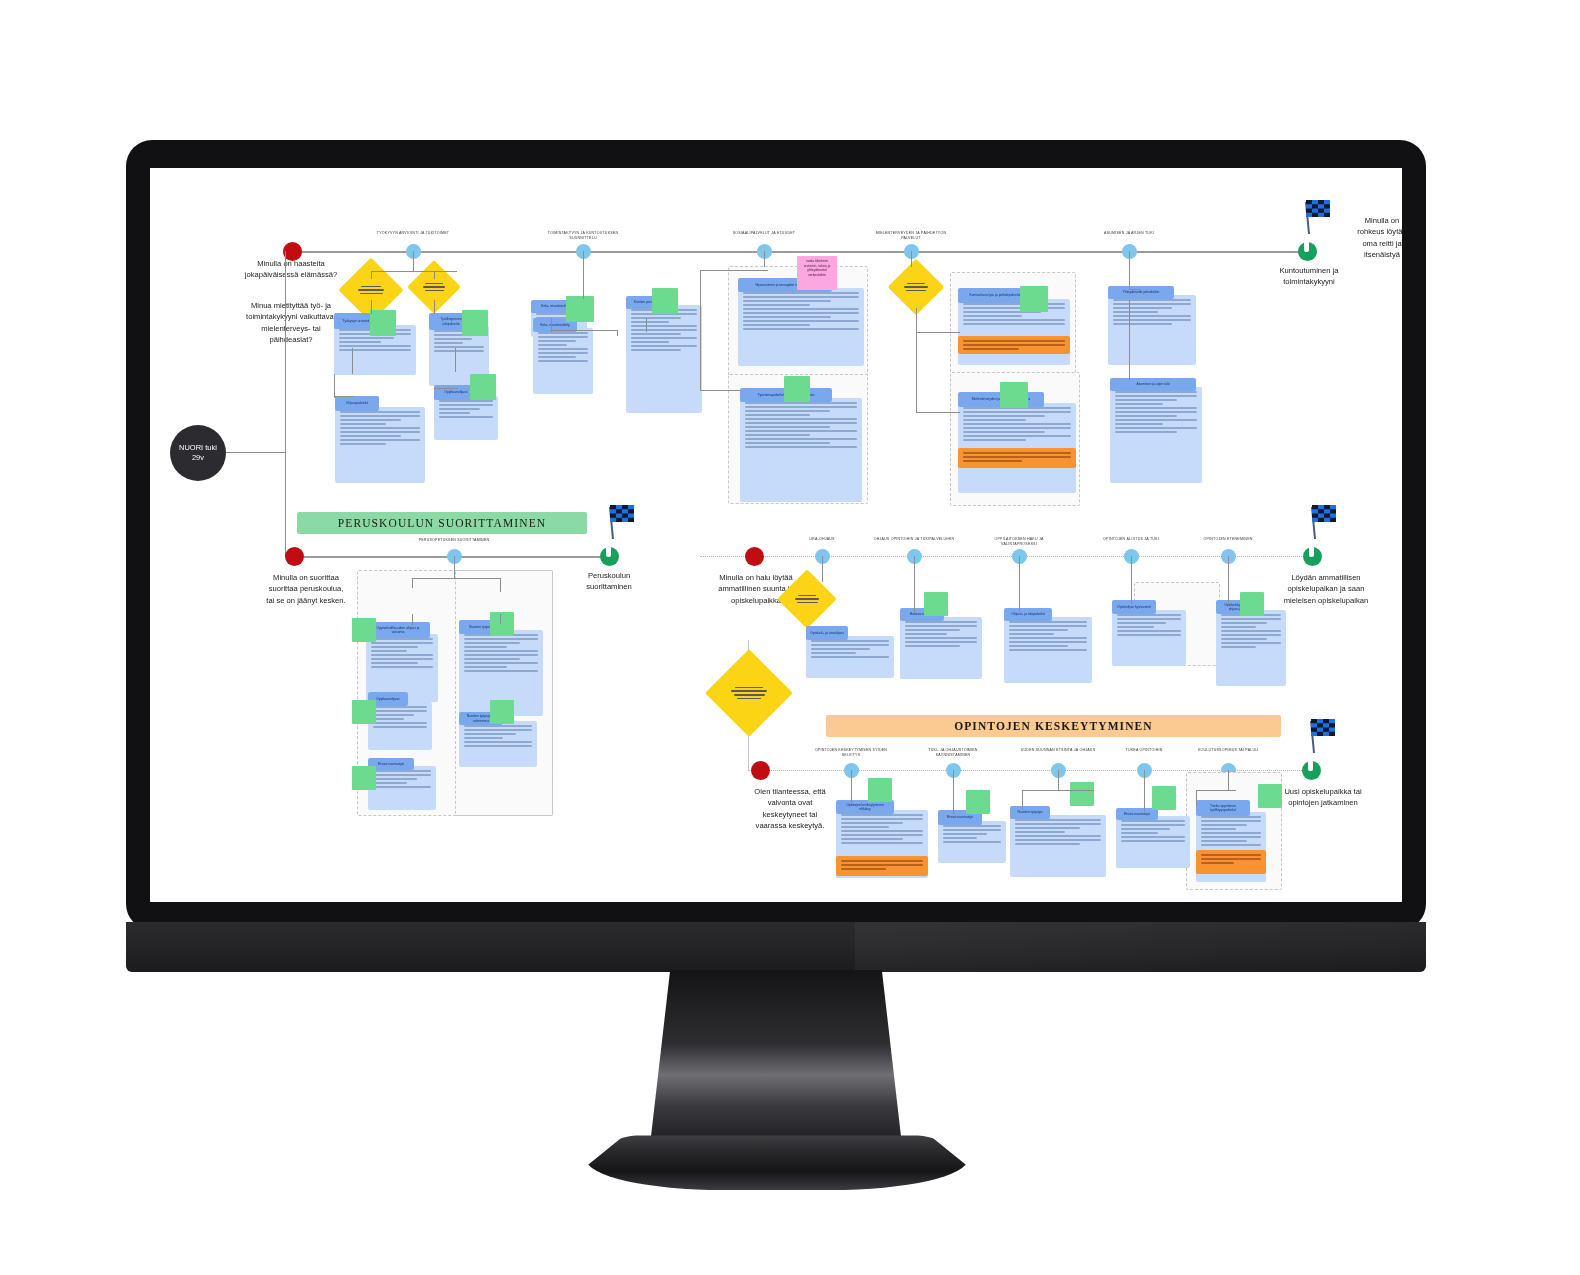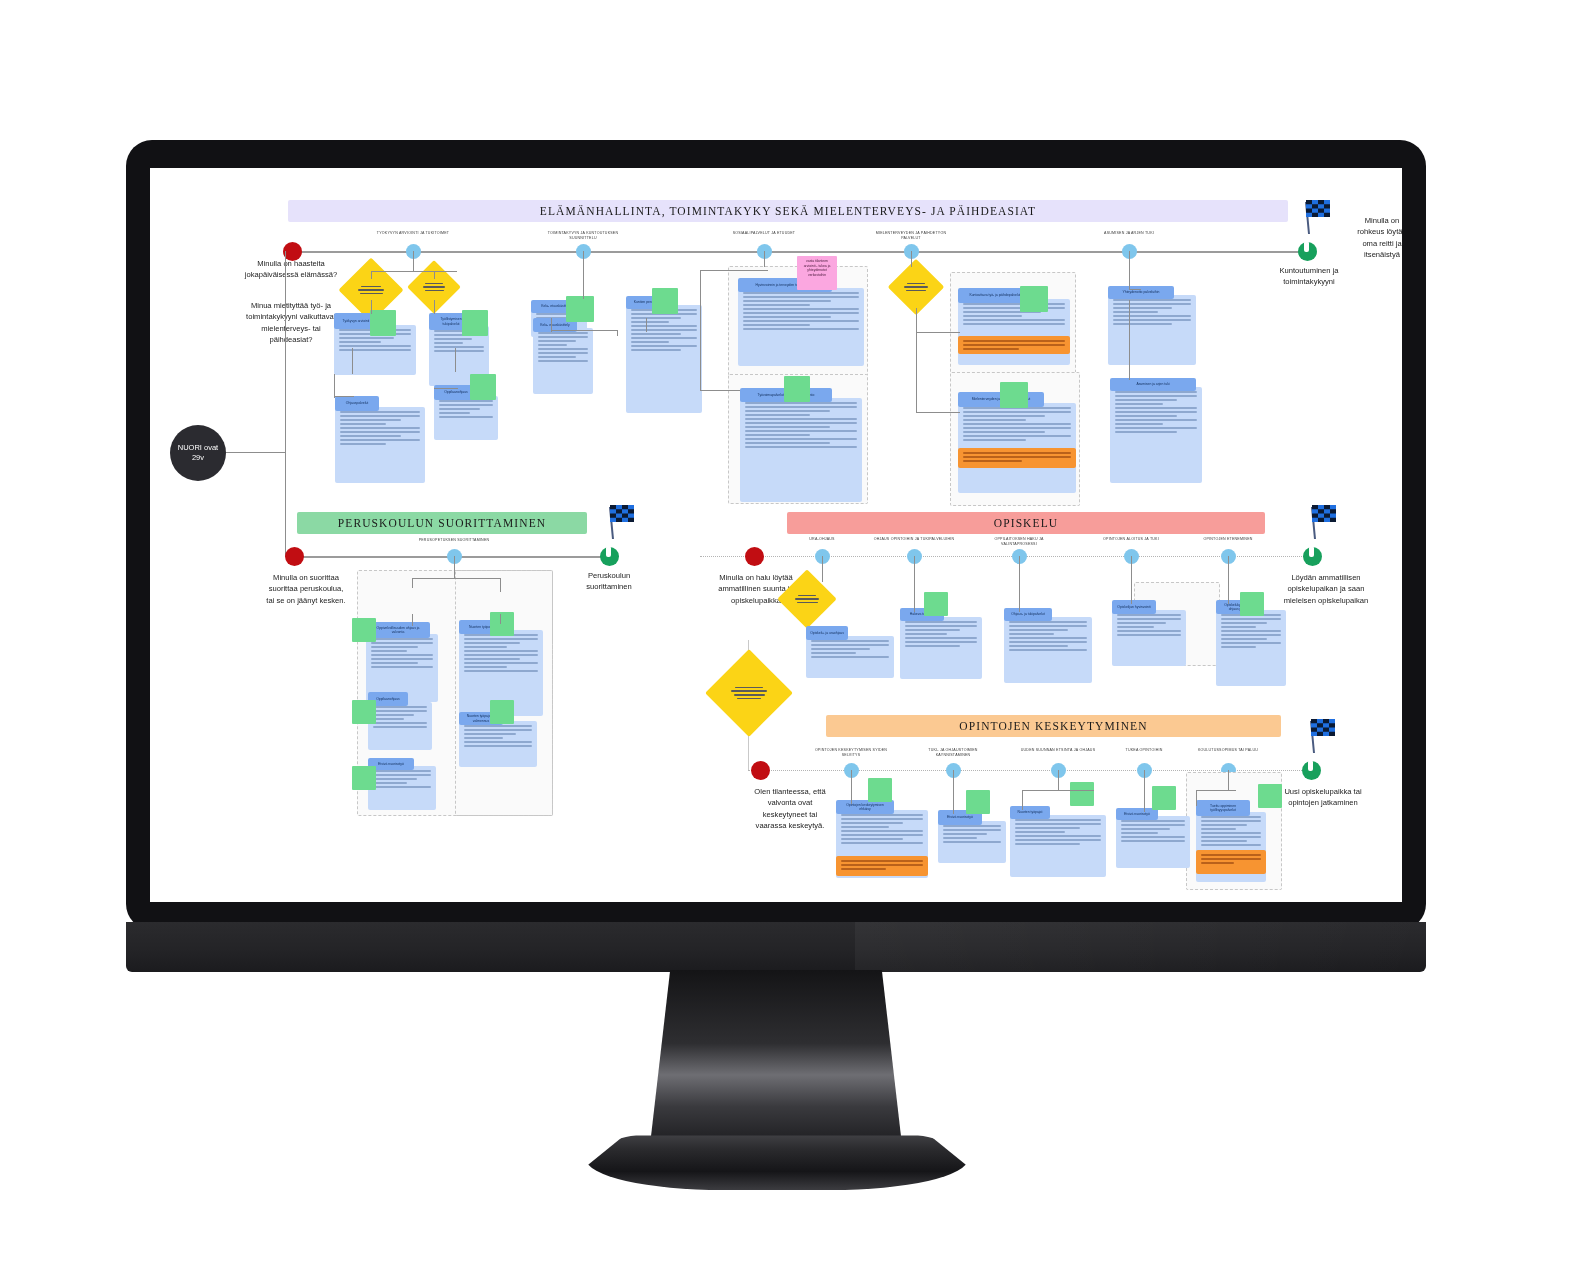--- a/index.html
+++ b/index.html
@@ -145,24 +145,22 @@
 <div id="stage">
 
   <div id="monitor-bezel"></div>
   <div id="monitor-chin"></div>
   <div id="monitor-chin-gloss"></div>
   <div id="monitor-neck"></div>
   <div id="monitor-base"></div>
 
   <div id="monitor-screen">
     <div id="canvas">
-        <div class="band lilac" style="left: 138px; top: 32px; width: 1000px;">ELÄMÄNHALLINTA, TOIMINTAKYKY SEKÄ MIELENTERVEYS- JA PÄIHDEASIAT</div>
         <div class="band green" style="left: 147px; top: 344px; width: 290px;">PERUSKOULUN SUORITTAMINEN</div>
-        <div class="band red" style="left: 637px; top: 344px; width: 478px;">OPISKELU</div>
-        <div class="band orange" style="left: 676px; top: 547px; width: 455px;">OPINTOJEN KESKEYTYMINEN</div>
+        <div class="band orange" style="left: 676px; top: 547px; width: 455px; font-weight: bold;">OPINTOJEN KESKEYTYMINEN</div>
         <div class="lane-line" style="left: 146px; top: 83px; width: 1010px;"></div>
         <div class="dot-start" style="left: 133px; top: 74px;"></div>
         <div class="step-label" style="left: 219px; top: 63px; width: 88px;">TYÖKYVYN ARVIOINTI JA TUKITOIMET</div>
         <div class="dot-step" style="left: 256px; top: 76px;"></div>
         <div class="step-label" style="left: 389px; top: 63px; width: 88px;">TOIMINTAKYVYN JA KUNTOUTUKSEN SUUNNITTELU</div>
         <div class="dot-step" style="left: 426px; top: 76px;"></div>
         <div class="step-label" style="left: 570px; top: 63px; width: 88px;">SOSIAALIPALVELUT JA ETUUDET</div>
         <div class="dot-step" style="left: 607px; top: 76px;"></div>
         <div class="step-label" style="left: 717px; top: 63px; width: 88px;">MIELENTERVEYDEN JA PÄIHDETYÖN PALVELUT</div>
         <div class="dot-step" style="left: 754px; top: 76px;"></div>
@@ -183,21 +181,21 @@
         <rect x="12" y="14.75" width="6" height="4.25"></rect>
                 <rect x="24" y="14.75" width="6" height="4.25"></rect>
       </g>
     </g>
           </svg></div>
         <div class="cap-text" style="left: 1122px; top: 97px; width: 74px;">Kuntoutuminen ja toimintakykyyni</div>
         <div class="cap-text" style="left: 1202px; top: 47px; width: 60px;">Minulla on rohkeus löytää oma reitti ja itsenäistyä</div>
         <div class="cap-text" style="left: 93px; top: 90px; width: 96px;">Minulla on haasteita jokapäiväisessä elämässä?</div>
         <div class="cap-text" style="left: 93px; top: 132px; width: 96px;">Minua mietityttää työ- ja toimintakykyyni vaikuttavat mielenterveys- tai päihdeasiat?</div>
         <div class="persona-circle" style="left: 20px; top: 257px;">
-          <span>NUORI ovat</span>
+          <span>NUORI tuki</span>
           <span>29v</span>
         </div>
         <div class="conn h" style="left: 76px; top: 284px; width: 60px;"></div>
         <div class="conn v" style="left: 135px; top: 83px; height: 202px;"></div>
         <div class="conn v" style="left: 135px; top: 284px; height: 104px;"></div>
         <div class="lane-line" style="left: 146px; top: 388px; width: 312px;"></div>
         <div class="dot-start" style="left: 135px; top: 379px;"></div>
         <div class="step-label" style="left: 266px; top: 370px; width: 76px;">PERUSOPETUKSEN SUORITTAMINEN</div>
         <div class="dot-step" style="left: 297px; top: 381px;"></div>
         <div class="dot-end" style="left: 450px; top: 379px;"></div>

